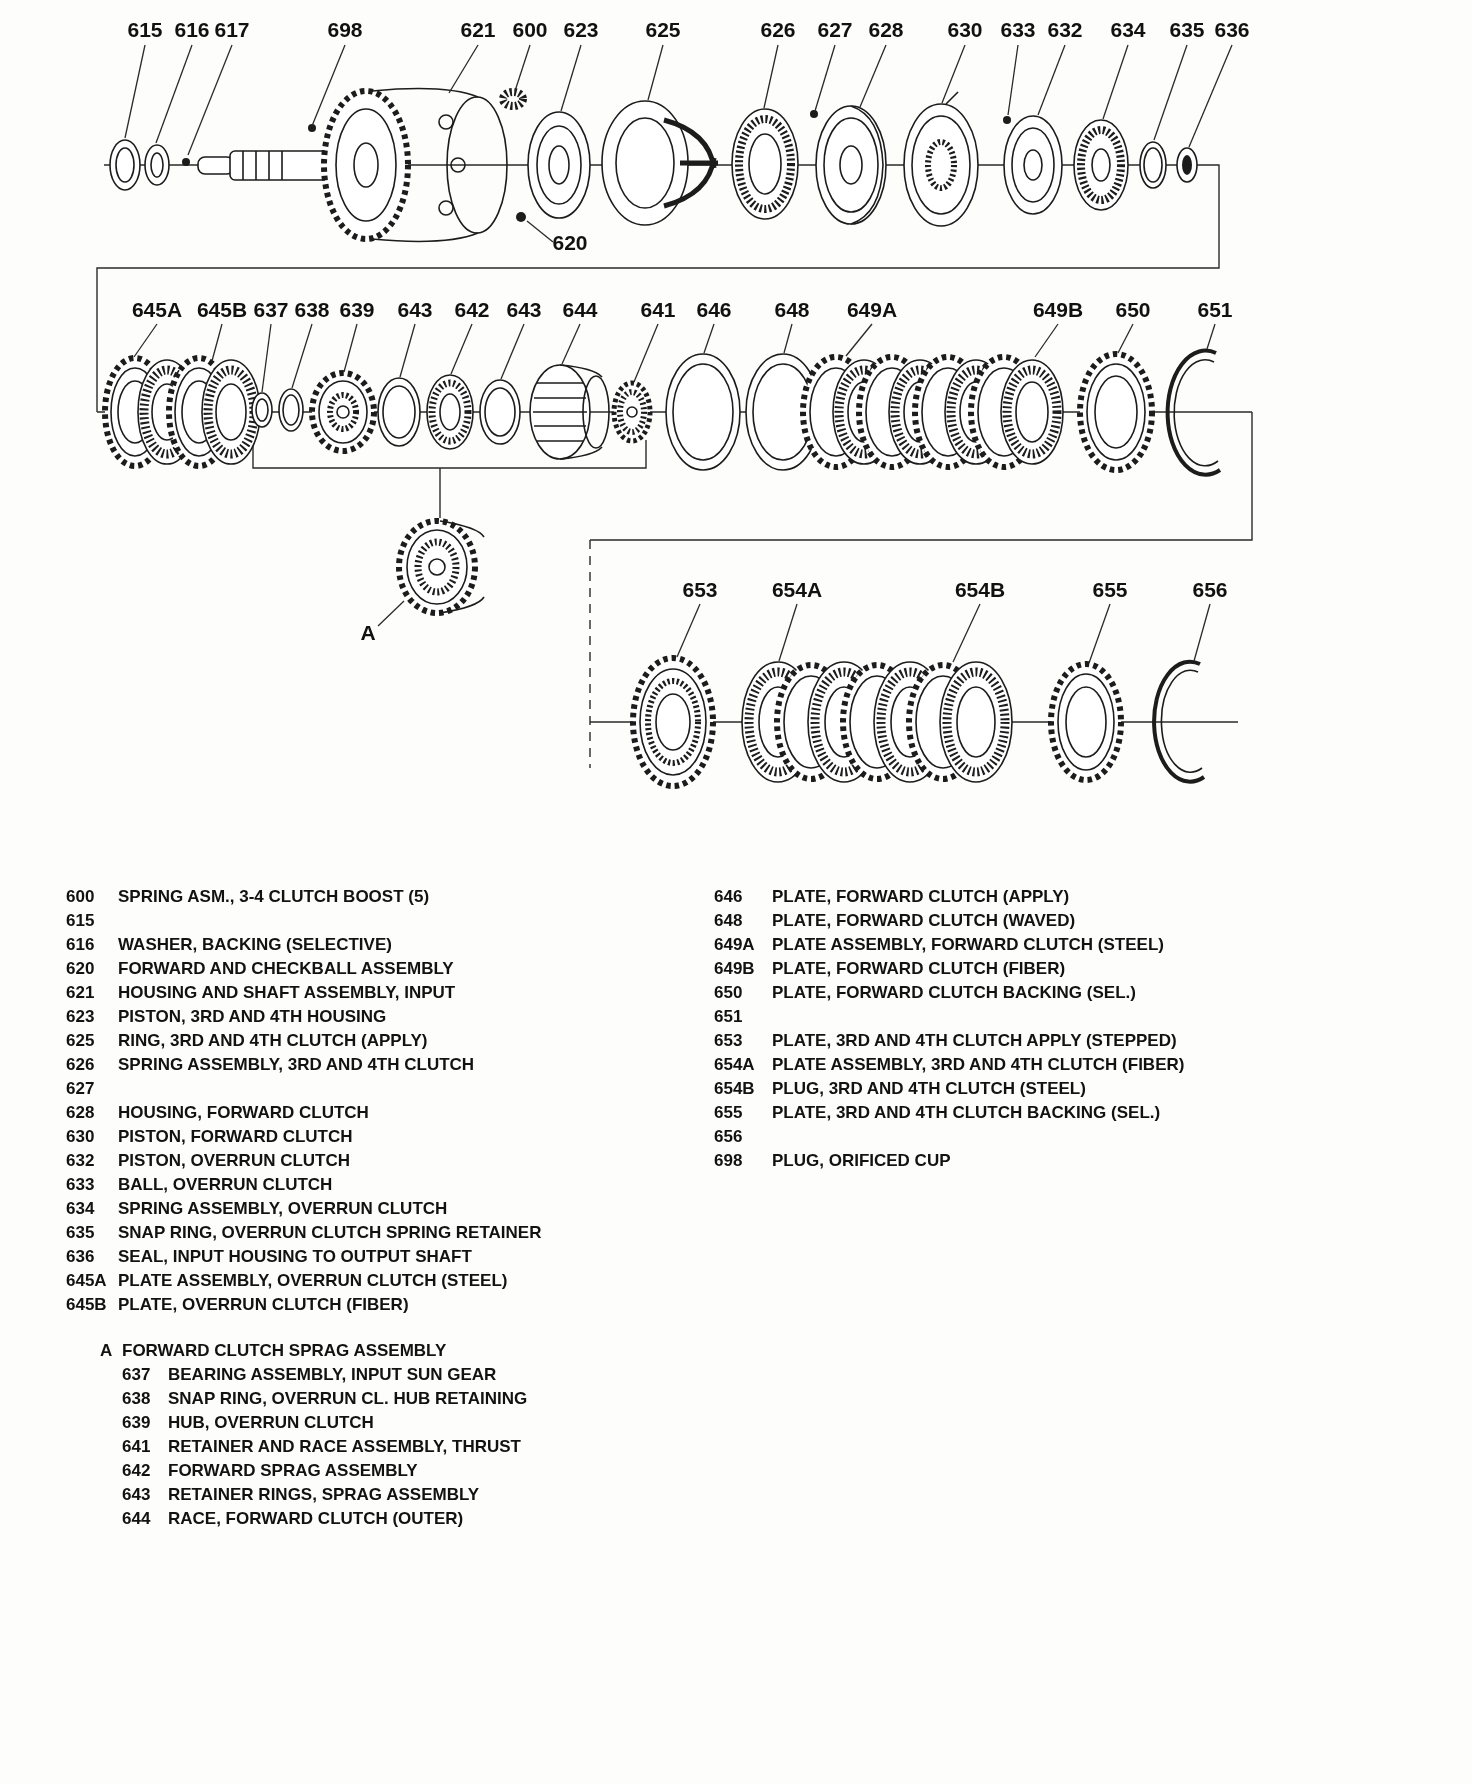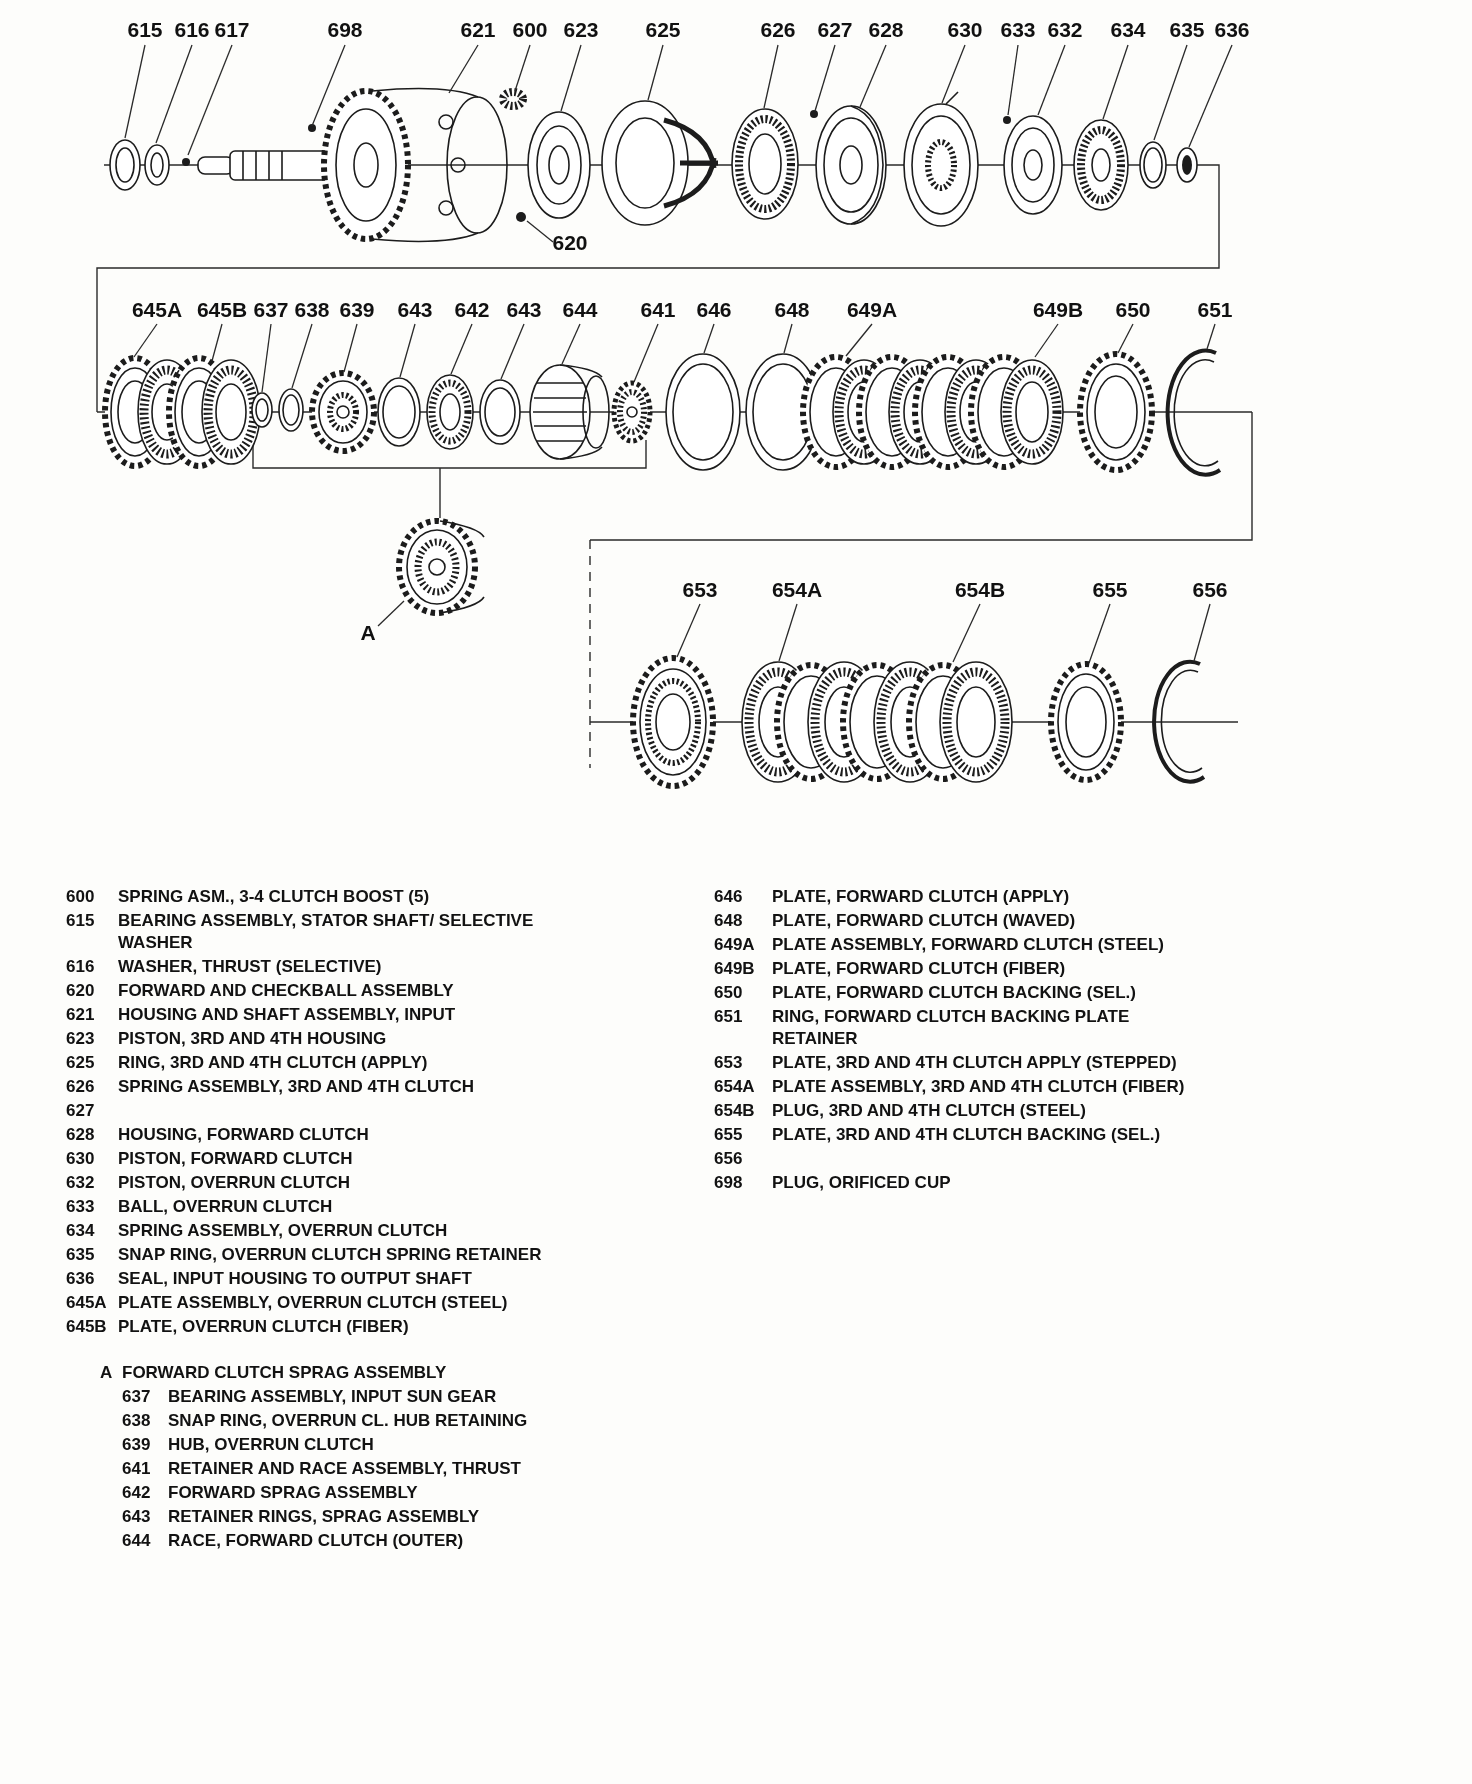--- a/index.html
+++ b/index.html
@@ -393,25 +393,24 @@
 
 <div class="legend">
   <div class="col" id="col-left">
     <div class="list">
         <div class="lrow">
           <span class="num">600</span>
           <span class="desc">SPRING ASM., 3-4 CLUTCH BOOST (5)</span>
         </div>
         <div class="lrow">
           <span class="num">615</span>
-          <span class="desc">BEARING ASSEMBLY, STATOR SHAFT/ SELECTIVE WASHER</span>
         </div>
         <div class="lrow">
           <span class="num">616</span>
-          <span class="desc">WASHER, THRUST (SELECTIVE)</span>
+          <span class="desc">WASHER, BACKING (SELECTIVE)</span>
         </div>
         <div class="lrow">
           <span class="num">620</span>
           <span class="desc">FORWARD AND CHECKBALL ASSEMBLY</span>
         </div>
         <div class="lrow">
           <span class="num">621</span>
           <span class="desc">HOUSING AND SHAFT ASSEMBLY, INPUT</span>
         </div>
         <div class="lrow">
@@ -520,21 +519,20 @@
         <div class="lrow">
           <span class="num">649B</span>
           <span class="desc">PLATE, FORWARD CLUTCH (FIBER)</span>
         </div>
         <div class="lrow">
           <span class="num">650</span>
           <span class="desc">PLATE, FORWARD CLUTCH BACKING (SEL.)</span>
         </div>
         <div class="lrow">
           <span class="num">651</span>
-          <span class="desc">RING, FORWARD CLUTCH BACKING PLATE RETAINER</span>
         </div>
         <div class="lrow">
           <span class="num">653</span>
           <span class="desc">PLATE, 3RD AND 4TH CLUTCH APPLY (STEPPED)</span>
         </div>
         <div class="lrow">
           <span class="num">654A</span>
           <span class="desc">PLATE ASSEMBLY, 3RD AND 4TH CLUTCH (FIBER)</span>
         </div>
         <div class="lrow">

